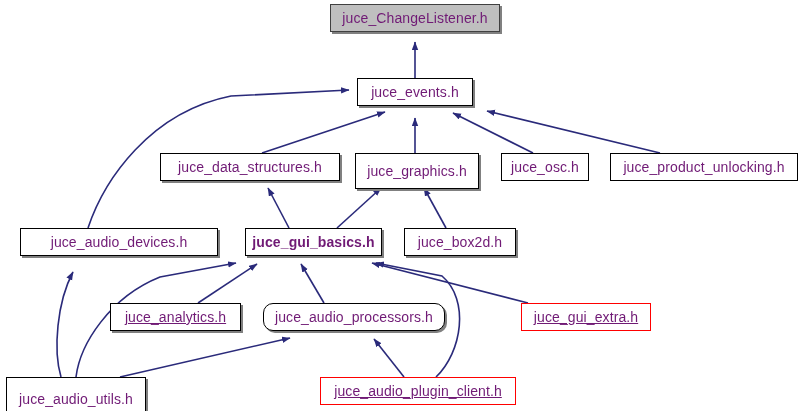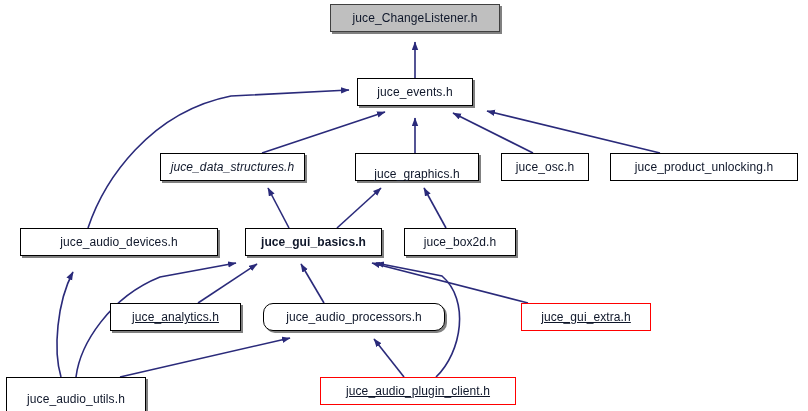--- a/index.html
+++ b/index.html
@@ -23,22 +23,22 @@
     height: 411px;
   }
   .node {
     position: absolute;
     box-sizing: border-box;
     display: flex;
     align-items: center;
     justify-content: center;
     background: #ffffff;
     border: 1px solid #000000;
-    color: #0f172a;
-    font-size: 12px;
+    color: #701a75;
+    font-size: 14px;
     line-height: 1;
     white-space: nowrap;
     letter-spacing: 0.1px;
     z-index: 5;
   }
   .node.shadow {
     box-shadow: 2px 2px 0 0 #808080;
   }
   .node.highlight {
     background: #bfbfbf;
@@ -103,24 +103,24 @@
     </g>
   </svg>
 
   <div id="nodes-layer">
       <div class="node highlight shadow" style="left: 330px; top: 4px; width: 170px; height: 28px;">
         <span class="node-label">juce_ChangeListener.h</span>
       </div>
       <div class="node shadow" style="left: 357px; top: 78px; width: 116px; height: 28px;">
         <span class="node-label">juce_events.h</span>
       </div>
-      <div class="node shadow" style="left: 160px; top: 153px; width: 145px; height: 28px; font-style: italic;">
+      <div class="node shadow" style="left: 160px; top: 153px; width: 180px; height: 28px;">
         <span class="node-label">juce_data_structures.h</span>
       </div>
-      <div class="node shadow" style="left: 355px; top: 153px; width: 124px; height: 28px; align-items: flex-end;">
+      <div class="node shadow" style="left: 355px; top: 153px; width: 124px; height: 36px;">
         <span class="node-label">juce_graphics.h</span>
       </div>
       <div class="node" style="left: 501px; top: 153px; width: 88px; height: 28px;">
         <span class="node-label">juce_osc.h</span>
       </div>
       <div class="node" style="left: 610px; top: 153px; width: 188px; height: 28px;">
         <span class="node-label">juce_product_unlocking.h</span>
       </div>
       <div class="node shadow" style="left: 20px; top: 228px; width: 198px; height: 28px;">
         <span class="node-label">juce_audio_devices.h</span>

